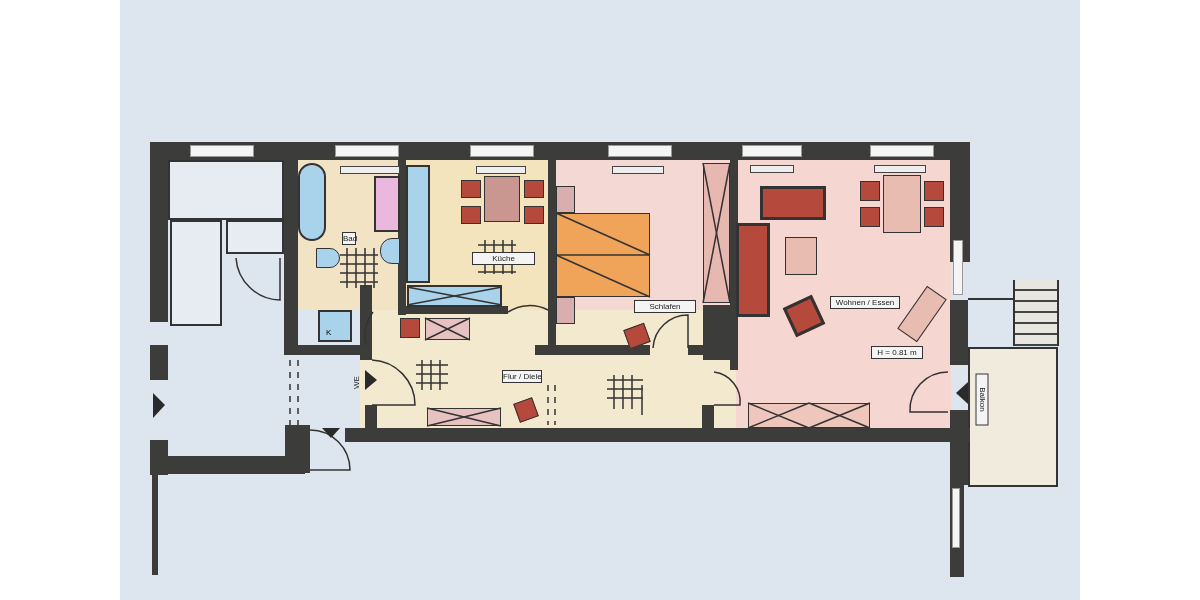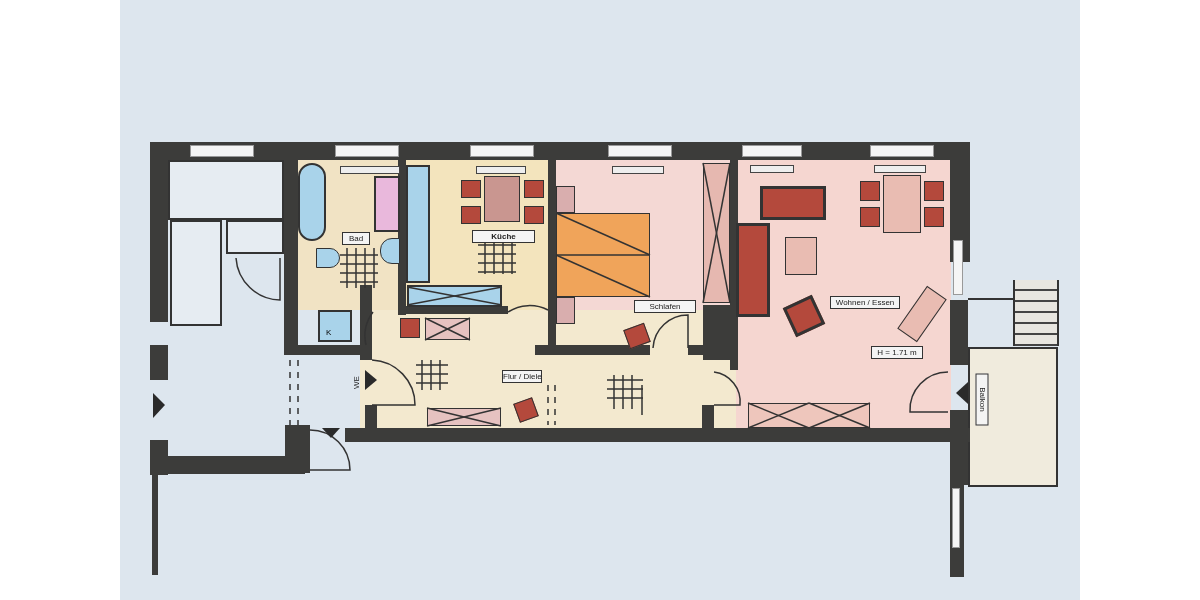--- a/index.html
+++ b/index.html
@@ -148,20 +148,20 @@
   </g>
 
   <g fill="#2a2a2a">
     <polygon points="365,370 377,380 365,390"></polygon>
     <polygon points="153,393 165,405 153,418"></polygon>
     <polygon points="322,428 340,428 331,438"></polygon>
     <polygon points="968,382 956,393 968,404"></polygon>
   </g>
 </svg>
 
-<div class="label" style="left:342px;top:232px;width:28px;">Bad</div>
-<div class="label" style="left:472px;top:230px;width:63px;font-weight:bold;">Küche</div>
+<div class="label" style="left:342px;top:232px;width:14px;">Bad</div>
+<div class="label" style="left:472px;top:252px;width:63px;">Küche</div>
 <div class="label" style="left:634px;top:300px;width:62px;">Schlafen</div>
 <div class="label" style="left:830px;top:296px;width:70px;">Wohnen / Essen</div>
 <div class="label" style="left:502px;top:370px;width:40px;">Flur / Diele</div>
 <div class="label" style="left:956px;top:393px;width:52px;transform:rotate(90deg);">Balkon</div>
-<div class="label" style="left:871px;top:346px;width:52px;">H = 1.71 m</div>
+<div class="label" style="left:871px;top:346px;width:52px;">H = 0.81 m</div>
 <div class="abs" style="left:350px;top:378px;font-size:8px;transform:rotate(-90deg);color:#222;">WE</div>
 
 </body></html>

